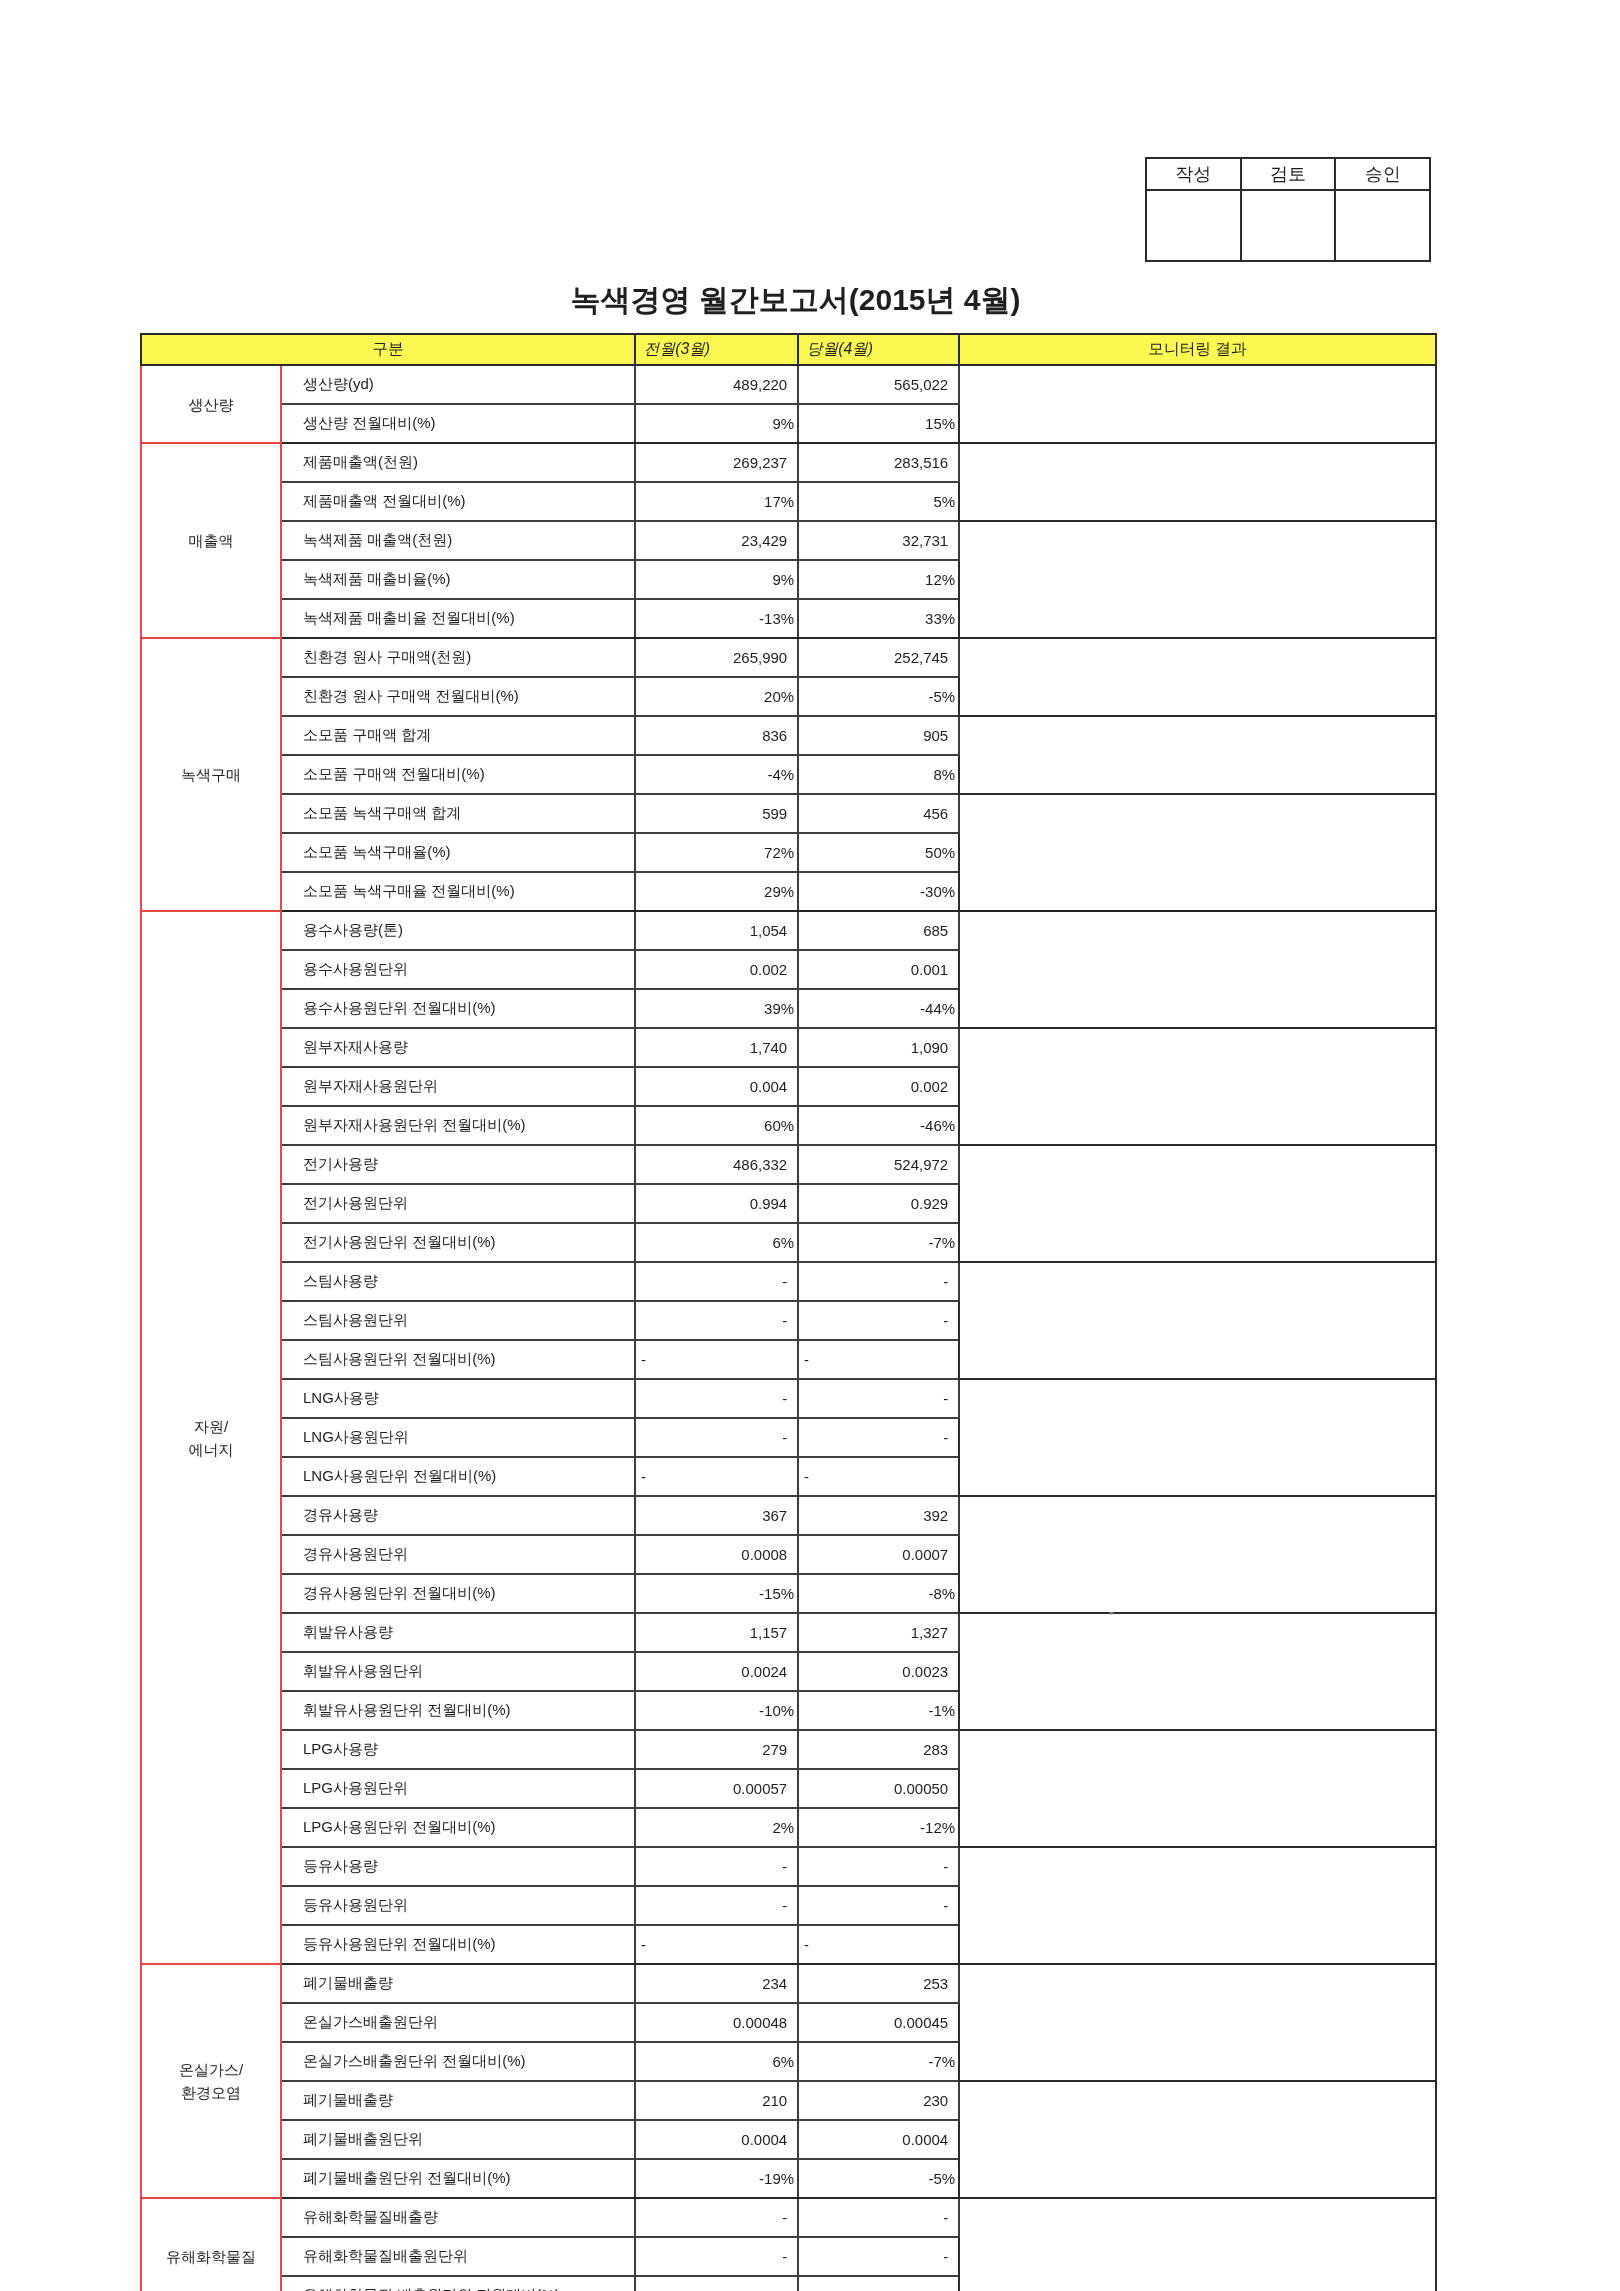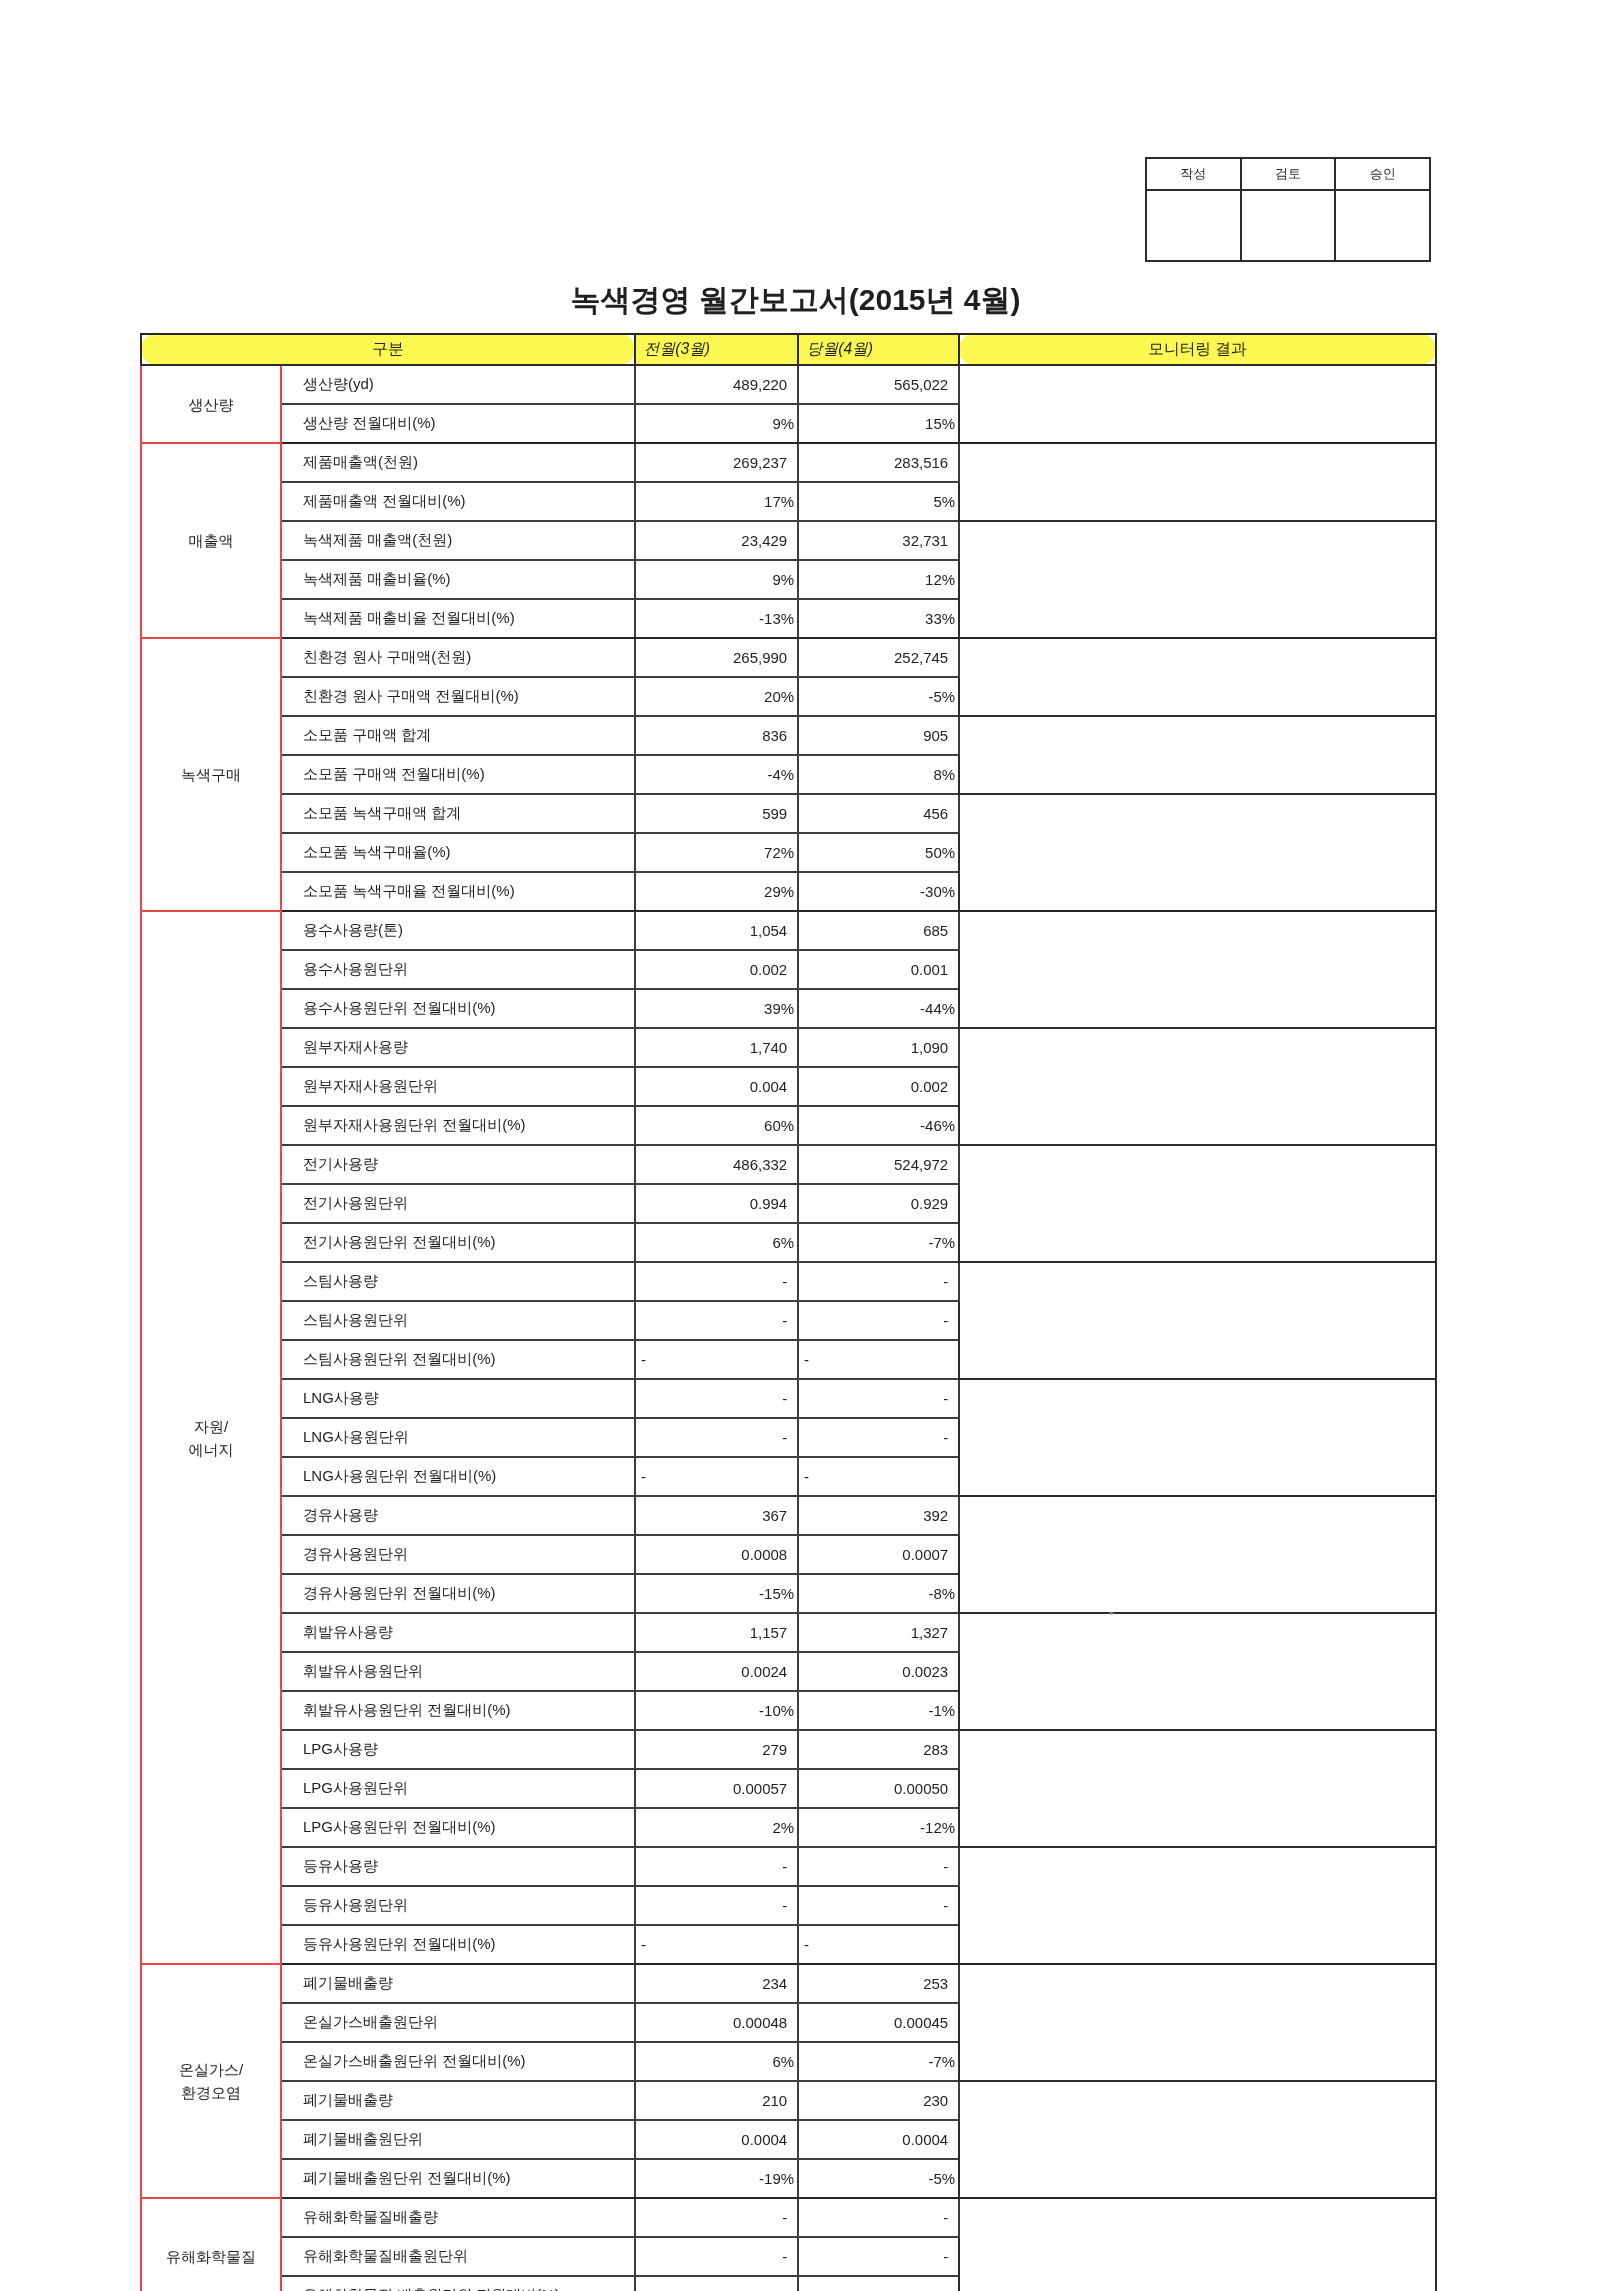--- a/index.html
+++ b/index.html
@@ -11,42 +11,42 @@
     color:#1f1f1f;
     overflow:hidden;
   }
   
   .approval{
     position:absolute;left:1145px;top:157px;width:286px;
     border-collapse:collapse;table-layout:fixed;
   }
   .approval th{
     border:2px solid #2b2b2b;height:28px;
-    font-size:13px;font-weight:normal;text-align:center;vertical-align:middle;
+    font-size:18px;font-weight:normal;text-align:center;vertical-align:middle;
     background:#fff;
   }
   .approval td{
     border:2px solid #2b2b2b;height:67px;background:#fff;
   }
   
   .title{
     position:absolute;left:140px;top:272px;width:1295px;margin:8px;
     text-align:center;font-size:30px;font-weight:bold;letter-spacing:0px;
   }
   
   .report{
     position:absolute;left:140px;top:333px;width:1295px;
     border-collapse:collapse;table-layout:fixed;
     border:2.9px solid #262626;
   }
   .report th{
     height:27.4px;font-size:15.7px;font-weight:normal;vertical-align:middle;
     border:2px solid #2b2b2b;border-top:2.9px solid #262626;border-bottom:2.9px solid #2b2b2b;
   }
-  .report th.cat, .report th.mon{text-align:center;border-radius:15px;}
+  .report th.cat, .report th.mon{text-align:center;}
   .report th.prev, .report th.curr{text-align:left;padding-left:7.8px;font-style:italic;}
   .report td{
     height:35px;font-size:15px;vertical-align:middle;
     border:2px solid #3d3d3d;background:#fff;
     overflow:hidden;white-space:nowrap;
   }
   .report td.sec-label{
     text-align:center;white-space:pre-line;line-height:1.55;
     border:2px solid #ef4444;
   }

